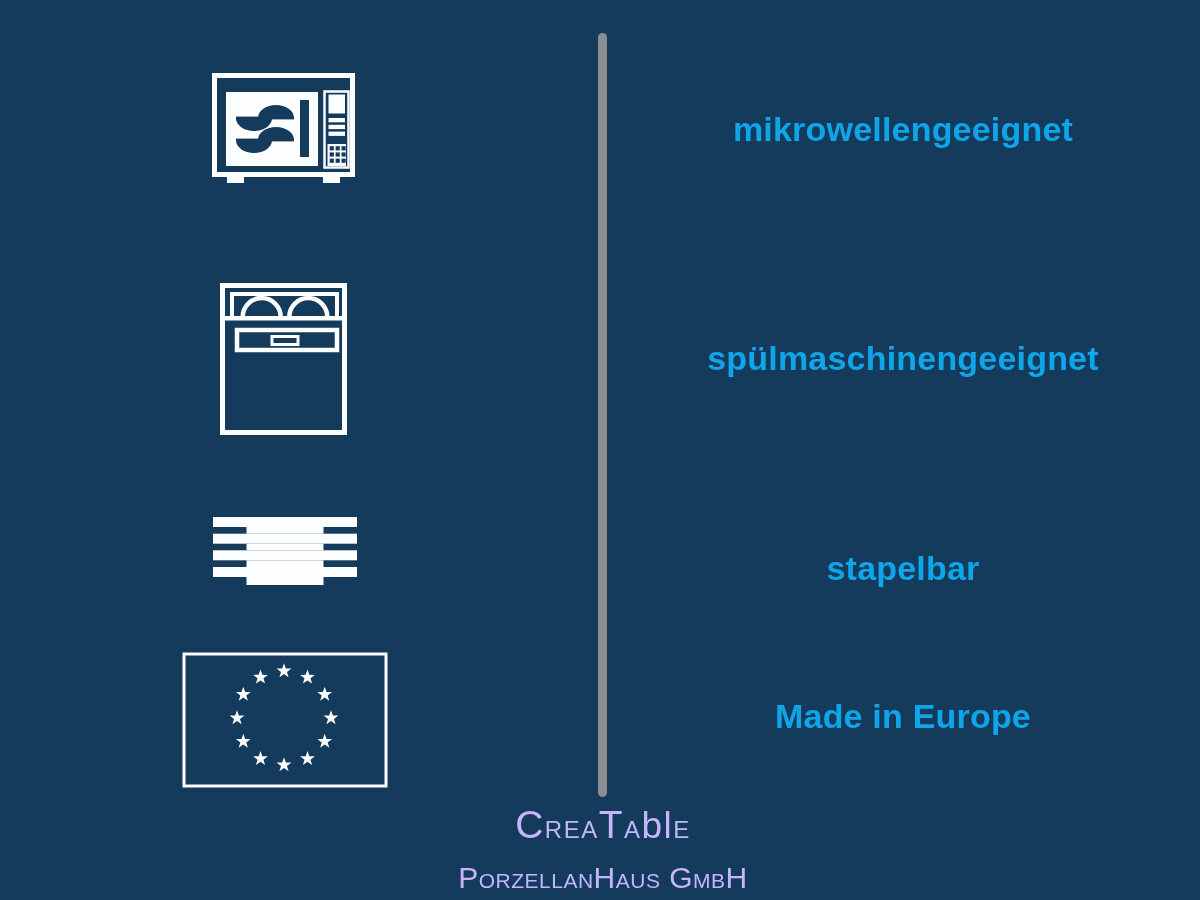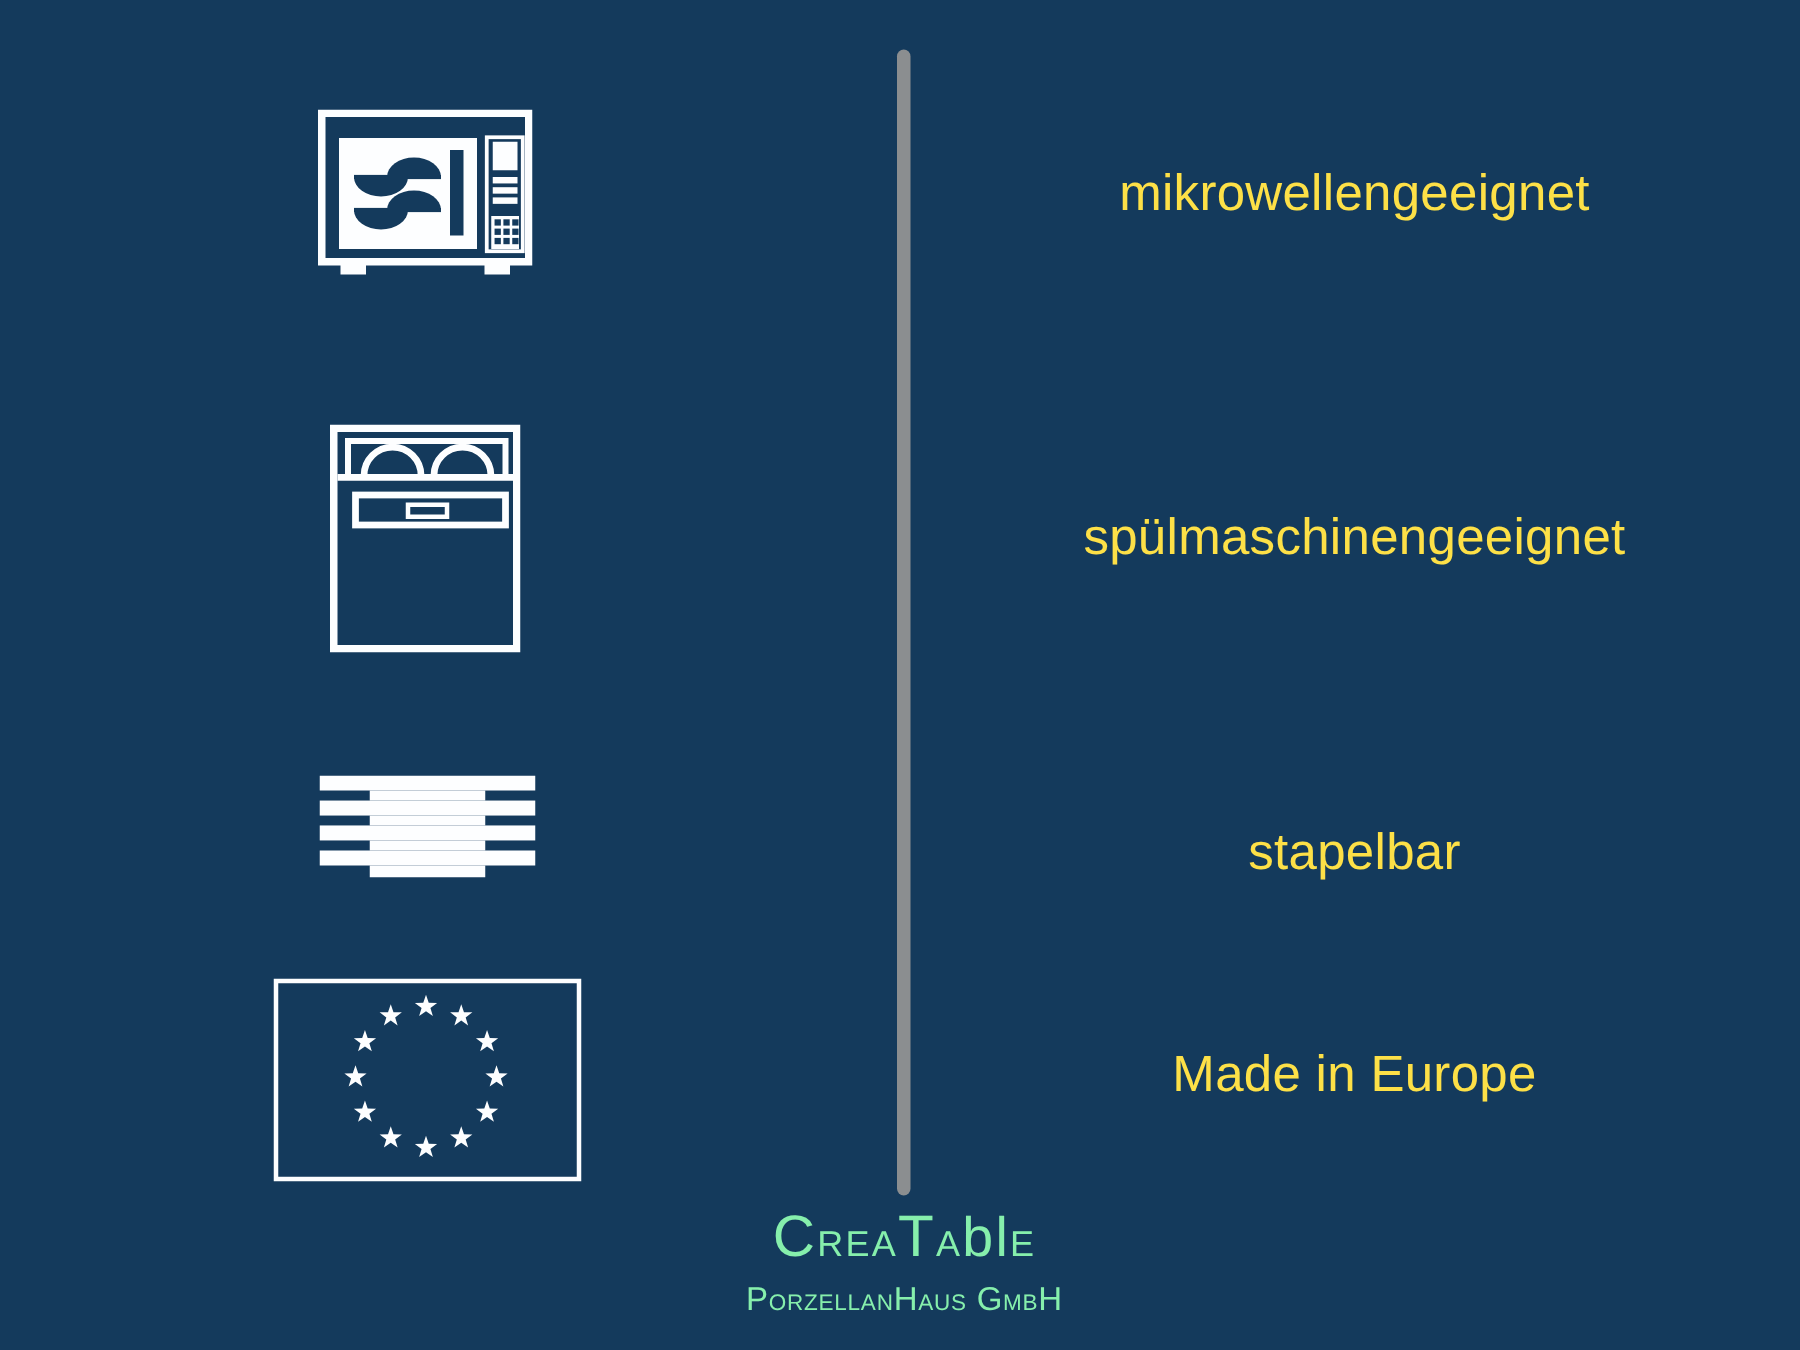--- a/index.html
+++ b/index.html
@@ -16,55 +16,55 @@
   }
   .icon-box { position: absolute; }
   .feature-label {
     position: absolute;
     left: 606px;
     width: 594px;
     display: flex;
     align-items: center;
     justify-content: center;
     height: 44px;
-    color: #fde047;
+    color: #0ea5e9;
     font-size: 34px;
-    font-weight: 400;
+    font-weight: 700;
     letter-spacing: 0.2px;
     white-space: nowrap;
   }
   #divider {
     position: absolute;
     left: 598px;
     top: 33px;
     width: 9px;
     height: 764px;
     background: #8b8e90;
     border-radius: 5px;
   }
   #logo {
     position: absolute;
     left: 603px;
     top: 804px;
     transform: translateX(-50%);
     text-align: center;
-    color: #86efac;
+    color: #c4b5fd;
     white-space: nowrap;
   }
   #logo .line1 {
     line-height: 42px;
     letter-spacing: 1.5px;
     font-weight: 400;
   }
   #logo .seg-lg { font-size: 39px; }
   #logo .seg-md { font-size: 37px; }
   #logo .seg-sc { font-size: 24px; text-transform: uppercase; }
   #logo .line2 {
-    margin-top: 0px;
-    font-size: 22px;
+    margin-top: 12px;
+    font-size: 30px;
     line-height: 24px;
     font-variant: small-caps;
     letter-spacing: 0.5px;
   }
   svg { display: block; }
 </style>
 </head>
 <body>
 
 <div id="stage">

